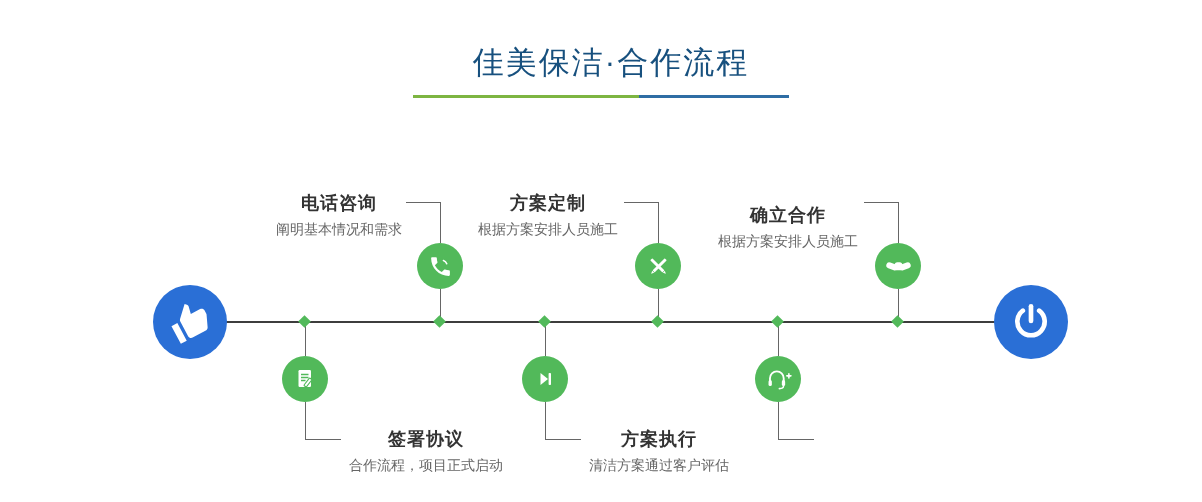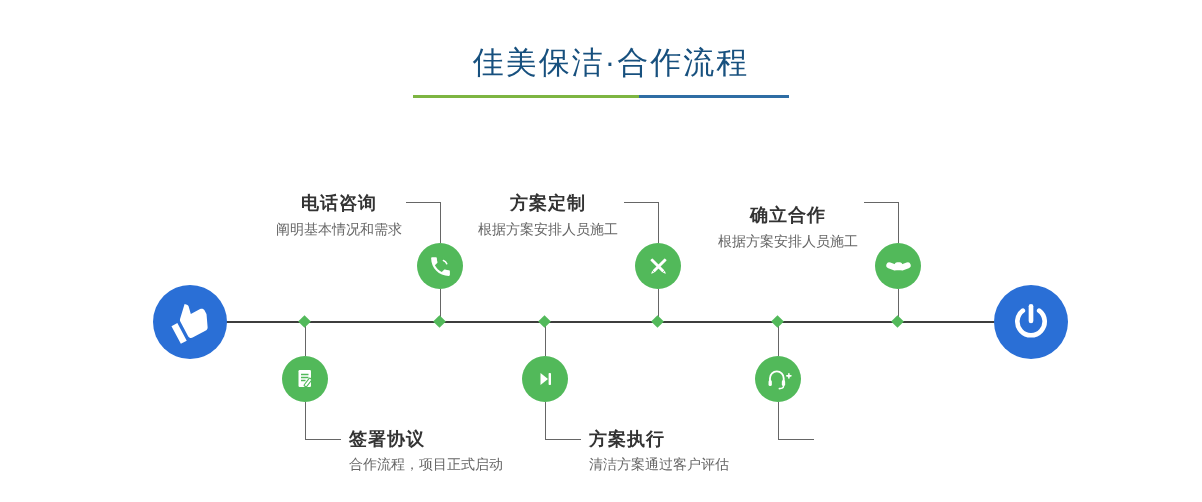--- a/index.html
+++ b/index.html
@@ -42,21 +42,21 @@
   .node-blue{width:74px;height:74px;background:var(--blue,#2a6fd6);}
   .node-green{width:46px;height:46px;background:var(--green,#52b95a);}
   .stem,.conn-v{width:1px;background:var(--line_color,#666);}
   .conn-h{height:1px;background:var(--line_color,#666);}
   .diamond{
     width:9px;height:9px;
     background:var(--green,#52b95a);
     transform:rotate(45deg);
   }
   .label-top{text-align:center;white-space:nowrap;}
-  .label-bottom{text-align:left;white-space:nowrap;font-family:Liberation Serif, serif;}
+  .label-bottom{text-align:center;white-space:nowrap;}
   .step-title{
     font-size:18px;font-weight:bold;line-height:18px;
     color:var(--step_title_color,#333);
     letter-spacing:1px;
   }
   .step-desc{
     font-size:14px;line-height:14px;margin-top:10px;
     color:var(--step_desc_color,#666);
   }
   svg{display:block;overflow:visible;}

